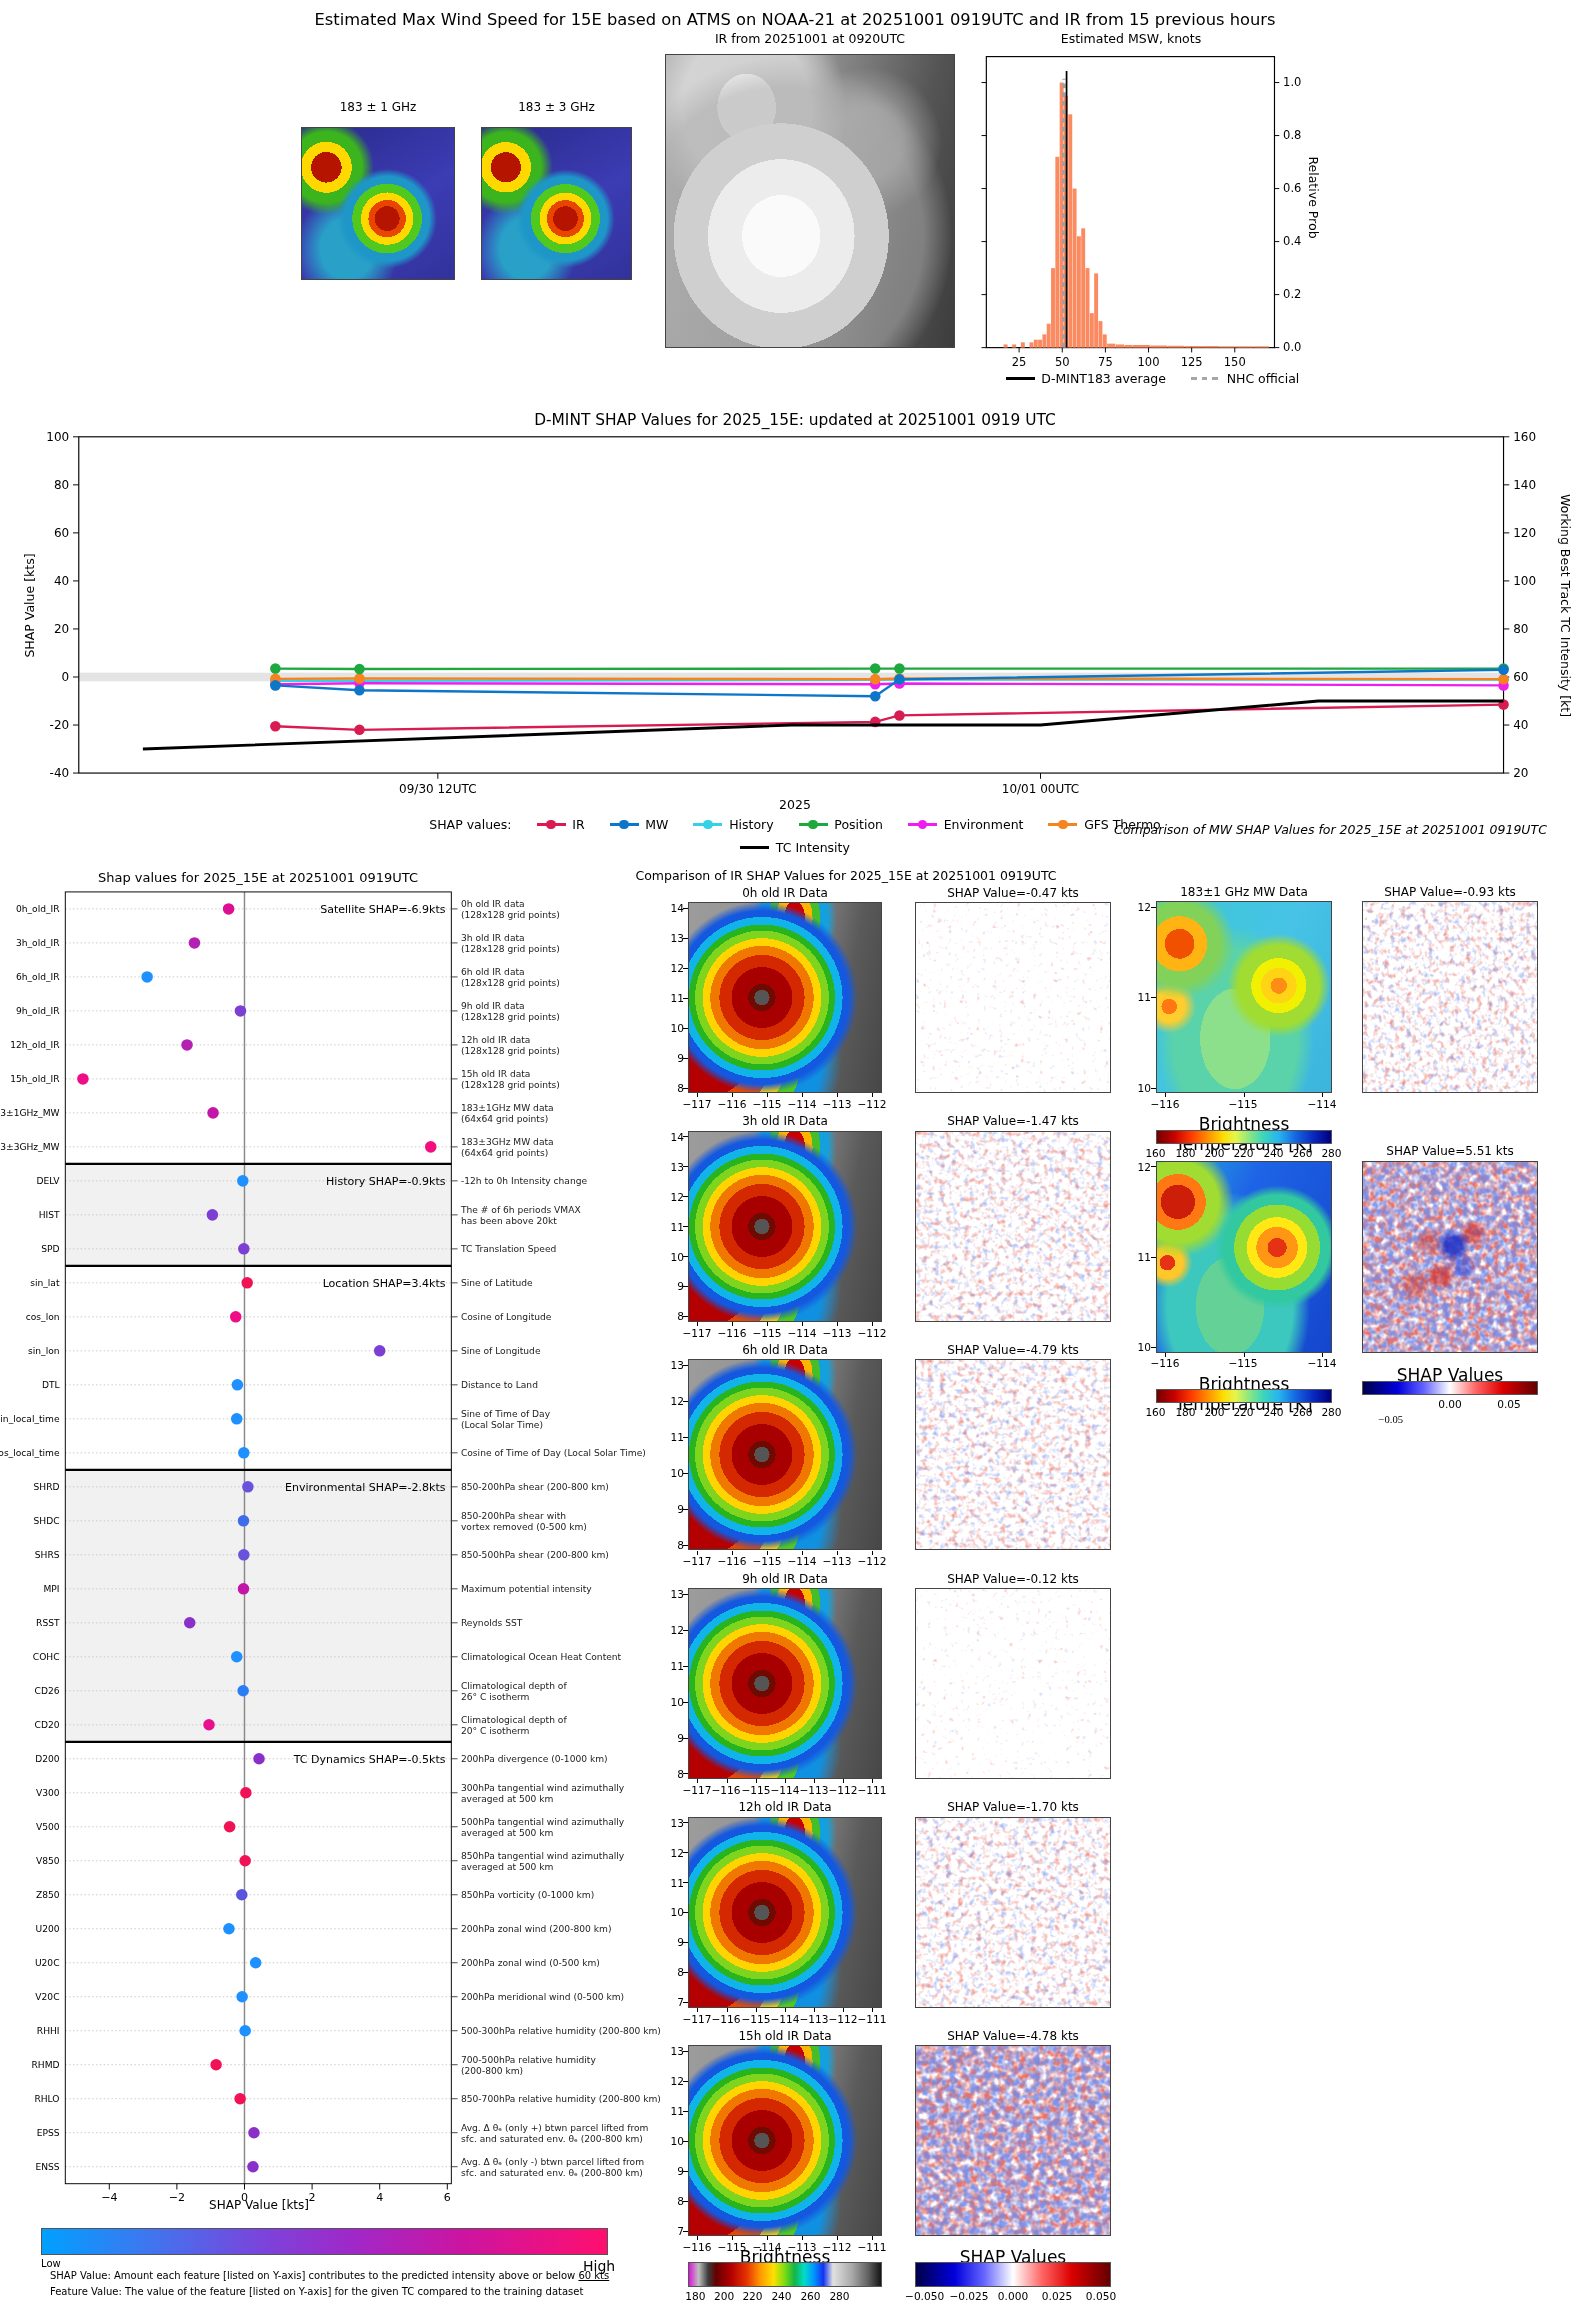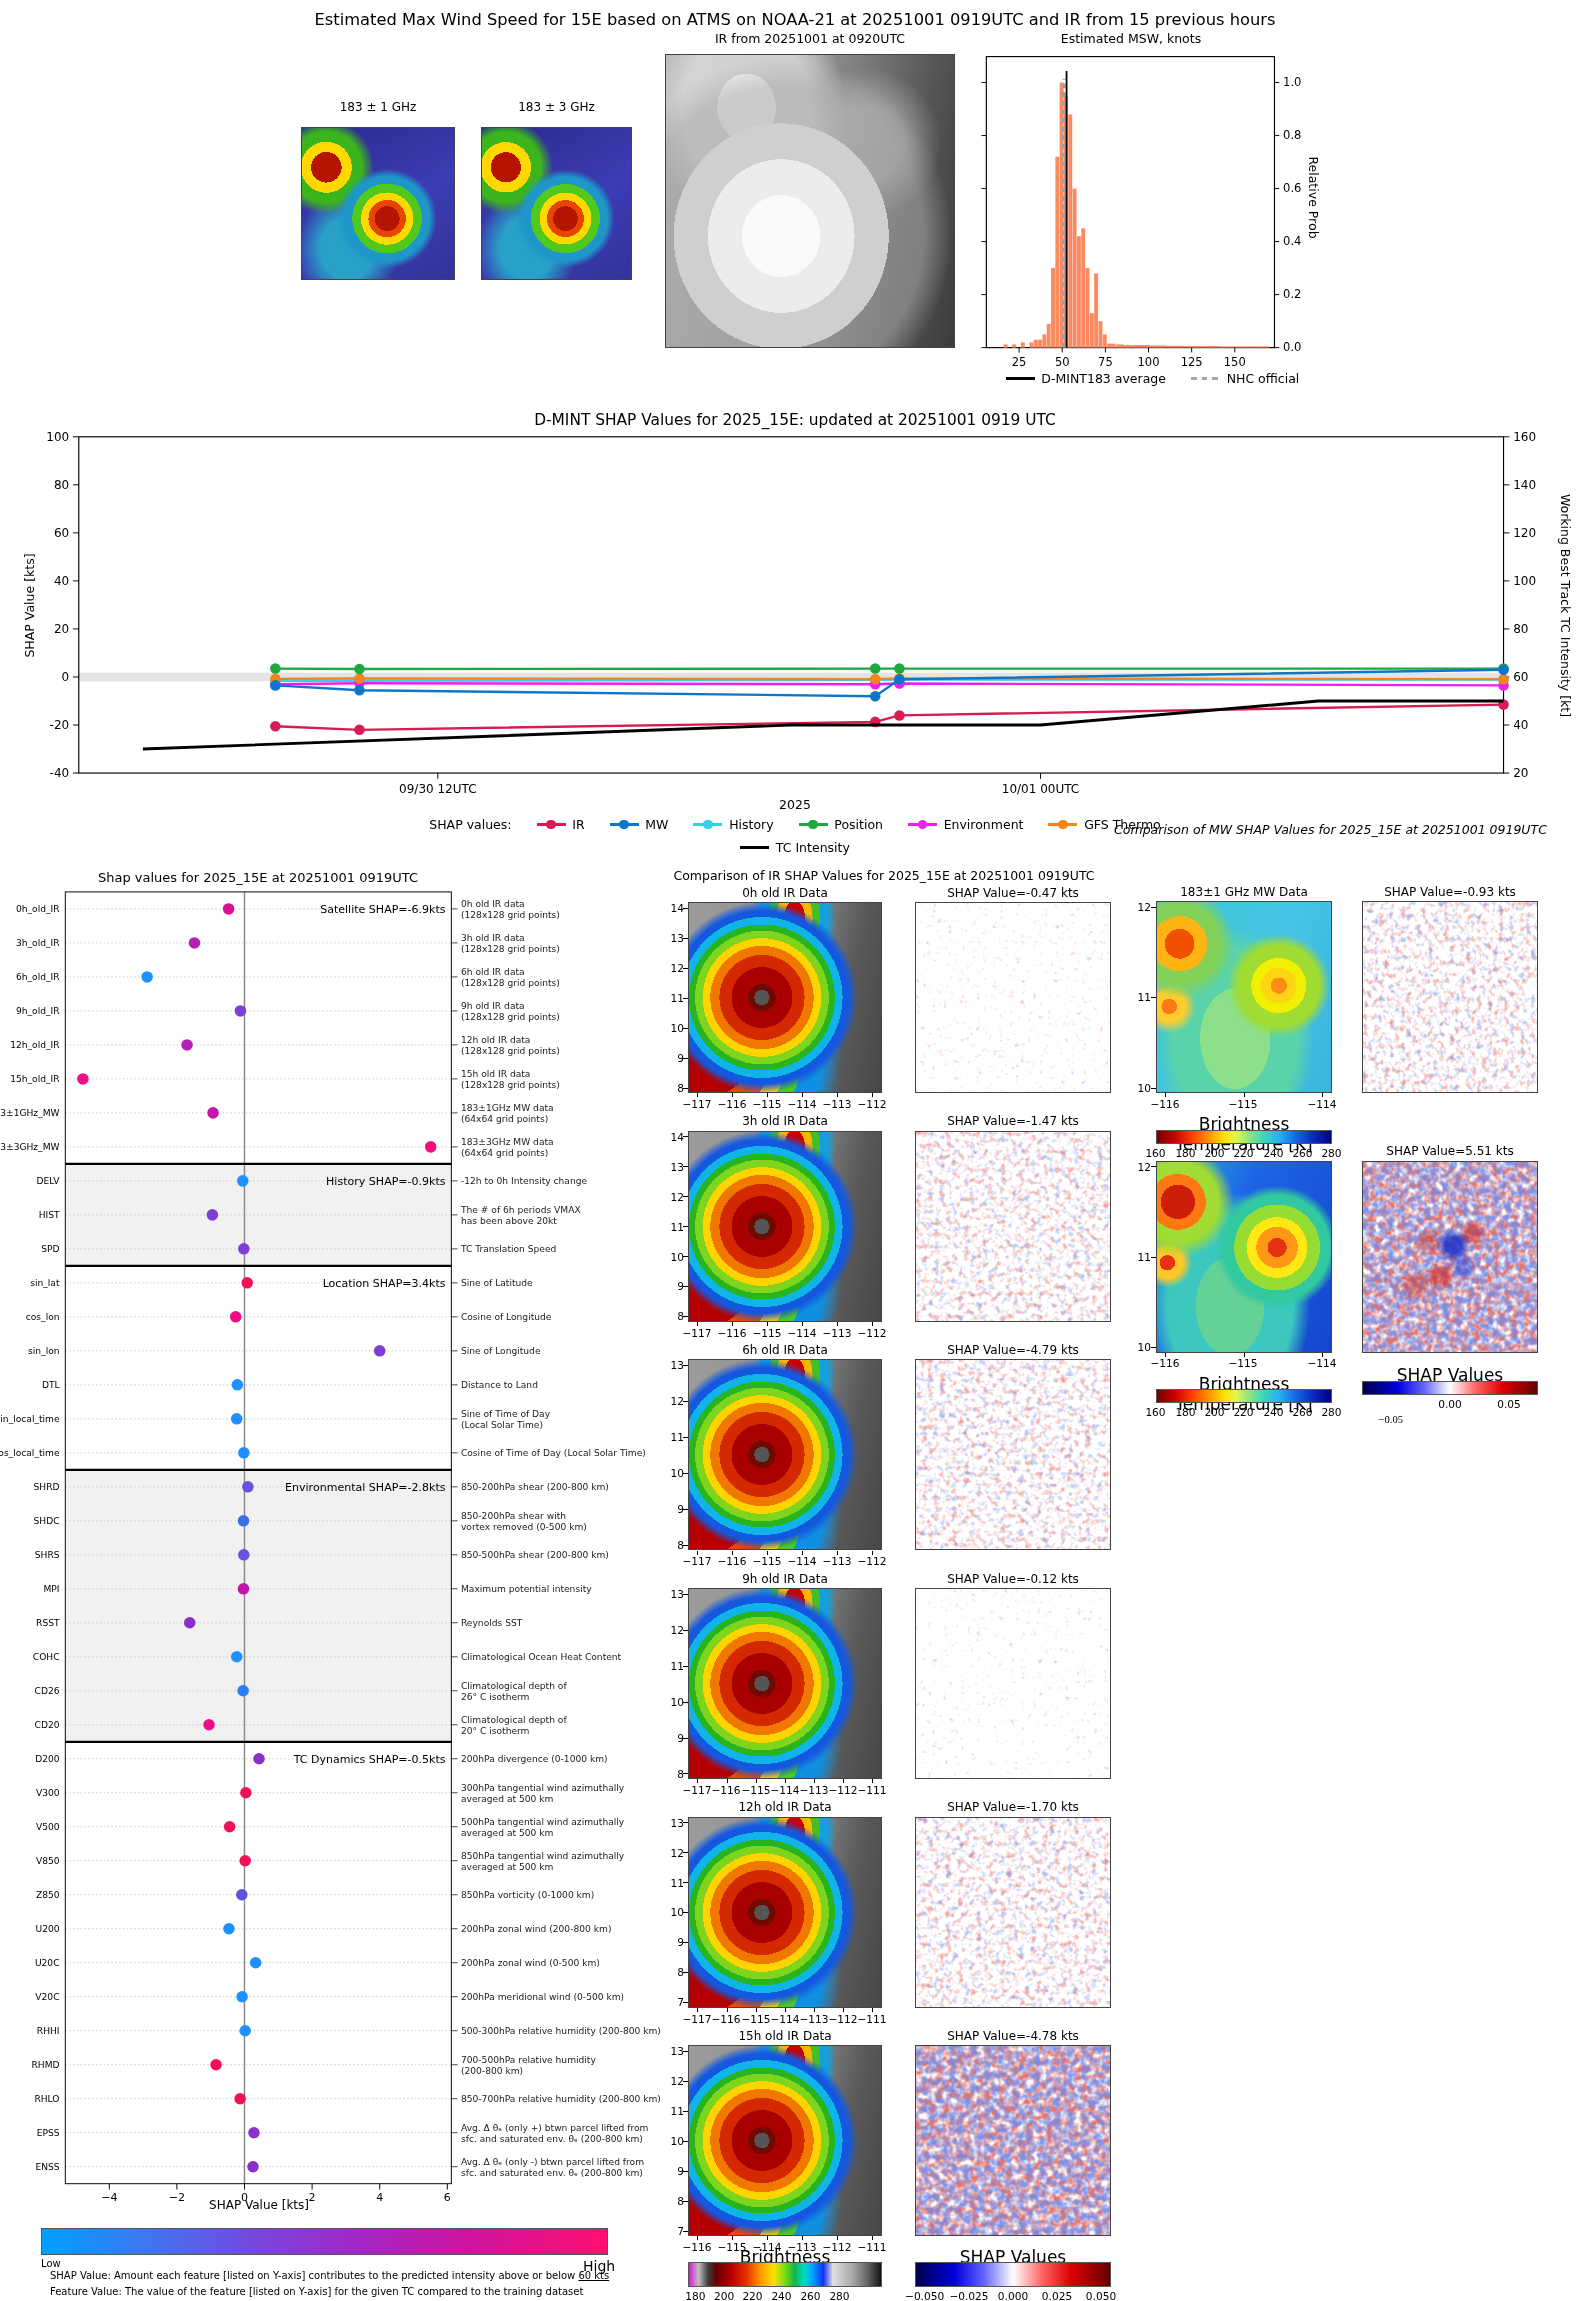--- a/index.html
+++ b/index.html
@@ -529,21 +529,21 @@
       <line x1="465.8" y1="1353.2" x2="465.8" y2="1359.2" stroke="#000" stroke-width="1"></line>
       <text x="465.8" y="1371.2" font-size="11.5" text-anchor="middle" font-family="&quot;DejaVu Sans&quot;,sans-serif" fill="#000">6</text>
     </svg>
   <div class="abs ctr" style="left:66px;top:2198px;width:386px;font-size:12px;">SHAP Value [kts]</div>
   <div class="cbar cb-feature" style="left:41px;top:2228px;width:567px;height:27px;"></div>
   <div class="abs" style="left:41px;top:2258px;font-size:10px;">Low</div>
   <div class="abs" style="left:583px;top:2258px;font-size:14px;">High</div>
   <div class="footnote" style="left:50px;top:2270px;"><span>SHAP Value: Amount each feature [listed on Y-axis] contributes to the predicted intensity above or below </span><span class="ul">60 kts</span></div>
   <div class="footnote" style="left:50px;top:2286px;">Feature Value: The value of the feature [listed on Y-axis] for the given TC compared to the training dataset</div>
 
-  <div class="abs ctr panel-head" style="left:634px;top:868px;width:500px;">Comparison of IR SHAP Values for 2025_15E at 20251001 0919UTC</div>
+  <div class="abs ctr panel-head" style="left:596px;top:868px;width:500px;">Comparison of IR SHAP Values for 2025_15E at 20251001 0919UTC</div>
   <div class="abs" id="irc-rows" style="left:0;top:0;width:0;height:0;">
       <div class="panel-title" style="left:688px;top:886px;width:194px;">0h old IR Data</div>
       <div class="panel-title" style="left:915px;top:886px;width:196px;">SHAP Value=-0.47 kts</div>
       <div class="art ir-art" style="left:688px;top:902px;width:194px;height:191px;"></div>
       <div class="shapmap" style="left:915px;top:902px;width:196px;height:191px;">
         <svg viewBox="0 0 100 100" preserveAspectRatio="none">
           <defs>
             <filter id="r1" x="-5%" y="-5%" width="110%" height="110%">
               <feTurbulence type="fractalNoise" baseFrequency="0.35" numOctaves="2" seed="4"></feTurbulence>
               <feColorMatrix type="matrix" values="0 0 0 0 0.80  0 0 0 0 0.13  0 0 0 0 0.10  1.7 0 0 0 -1.12"></feColorMatrix>

